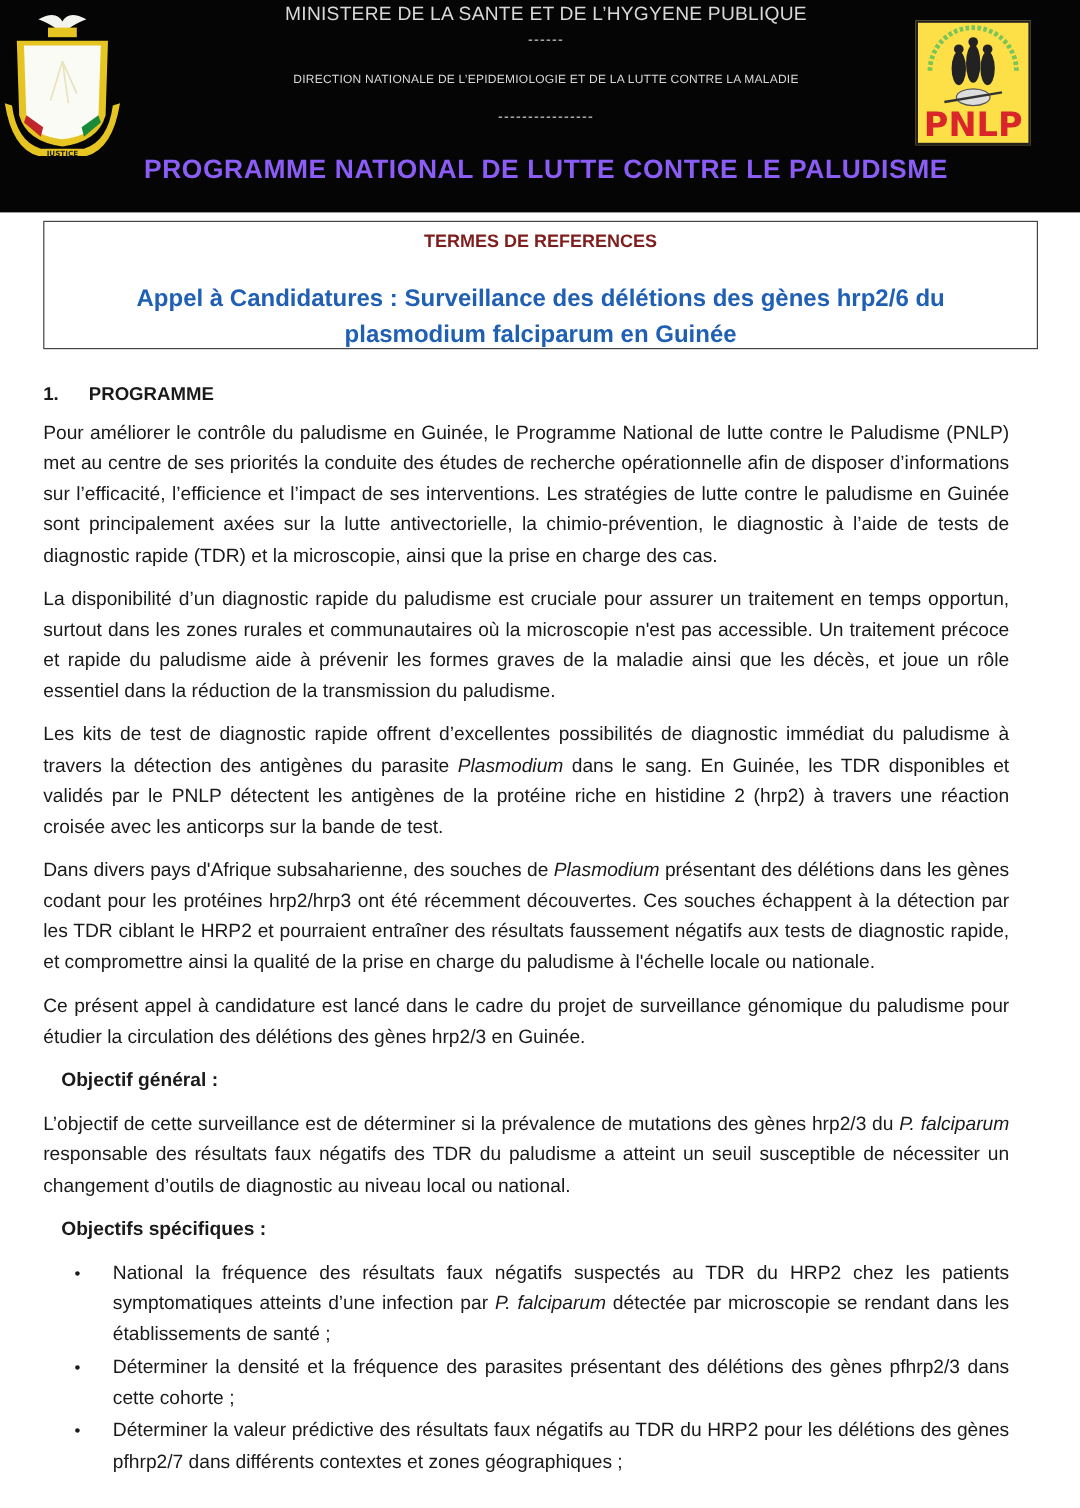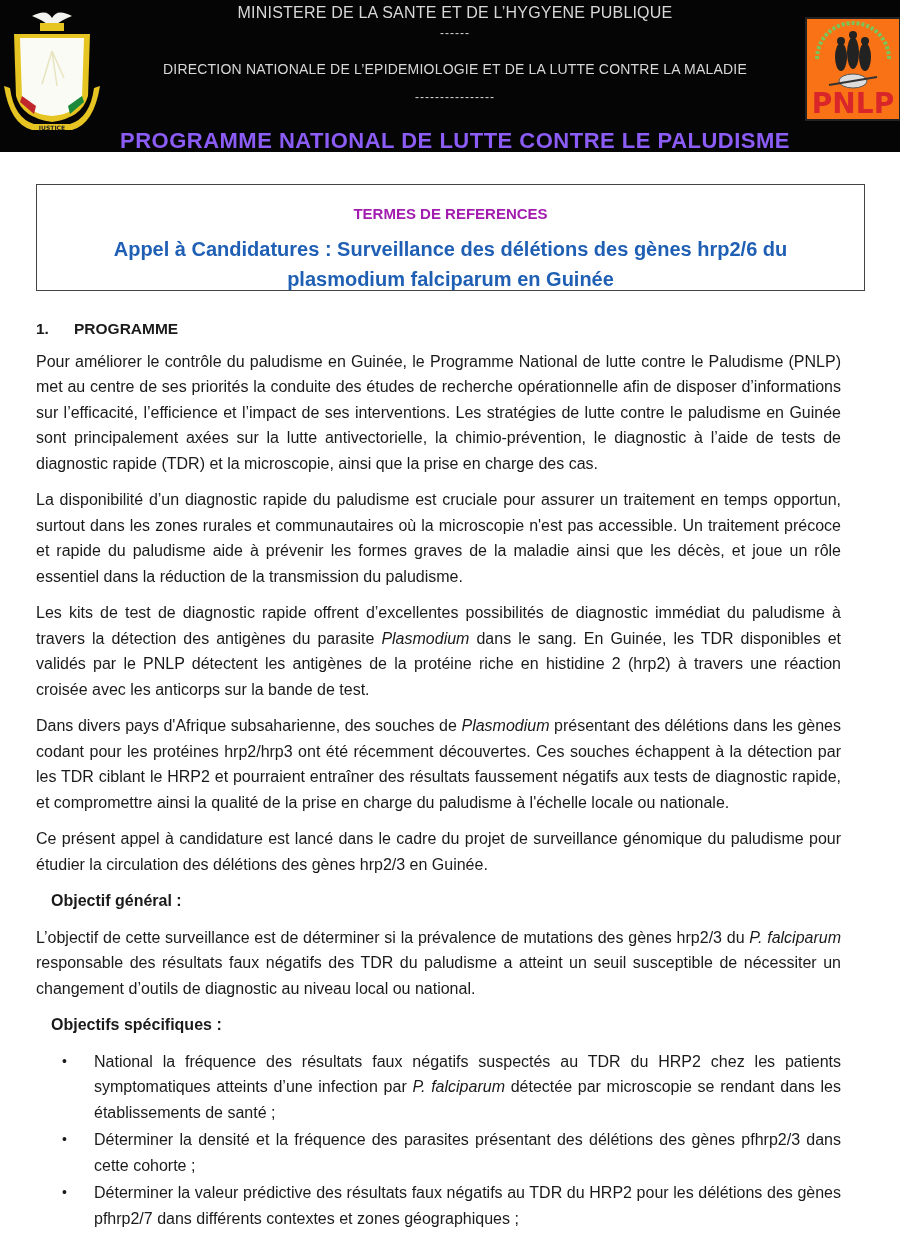--- a/index.html
+++ b/index.html
@@ -4,47 +4,47 @@
 <style>
   html, body { margin: 0; padding: 0; }
   body {
     width: 900px; height: 1257px; overflow: hidden;
     background: #ffffff;
     font-family: "Liberation Sans", sans-serif;
     color: #1a1a1a;
     position: relative;
   }
   .header {
-    position: absolute; left: 0; top: 0; width: 900px; height: 152px;
+    position: absolute; left: 0; top: 0; width: 900px; height: 177px;
     background: #050505;
     text-decoration: underline;
   }
   .emblem { position: absolute; left: 2px; top: 6px; width: 100px; height: 140px; }
   .pnlp-logo {
-    position: absolute; left: 805px; top: 17px; width: 92px; height: 100px;
-    background: #f97316; border: 2px solid #222;
+    position: absolute; left: 763px; top: 17px; width: 92px; height: 100px;
+    background: #fde047; border: 2px solid #222;
   }
   .hdr-line {
     position: absolute; left: 110px; width: 690px; text-align: center;
     color: #d8d8d8; font-size: 15px; letter-spacing: 0.2px;
   }
   .hdr-ministry { top: 4px; font-size: 16px; }
   .hdr-sep1 { top: 26px; font-size: 12px; letter-spacing: 1px; }
-  .hdr-direction { top: 61px; font-size: 14px; }
+  .hdr-direction { top: 61px; font-size: 10px; }
   .hdr-sep2 { top: 90px; font-size: 12px; letter-spacing: 1px; }
   .hdr-program {
     top: 128px; color: #8b5cf6; font-weight: bold; font-size: 22px; letter-spacing: 0.5px;
   }
   .title-box {
     position: absolute; left: 36px; top: 184px; width: 829px; height: 107px;
     border: 1.5px solid #444; box-sizing: border-box;
   }
   .tor-label {
-    position: absolute; top: 20px; left: 0; width: 100%; text-align: center;
-    color: #a21caf; font-weight: bold; font-size: 15px;
+    position: absolute; top: 8px; left: 0; width: 100%; text-align: center;
+    color: #7f1d1d; font-weight: bold; font-size: 15px;
   }
   .call-title {
     position: absolute; top: 49px; left: 0; width: 100%; text-align: center;
     color: #1f5fb4; font-weight: bold; font-size: 20px; line-height: 30px;
   }
   .content {
     position: absolute; left: 36px; top: 316px; width: 805px;
     font-size: 16px; line-height: 25.5px;
   }
   .section-h { font-weight: bold; font-size: 15.5px; margin: 0 0 7px 0; }

